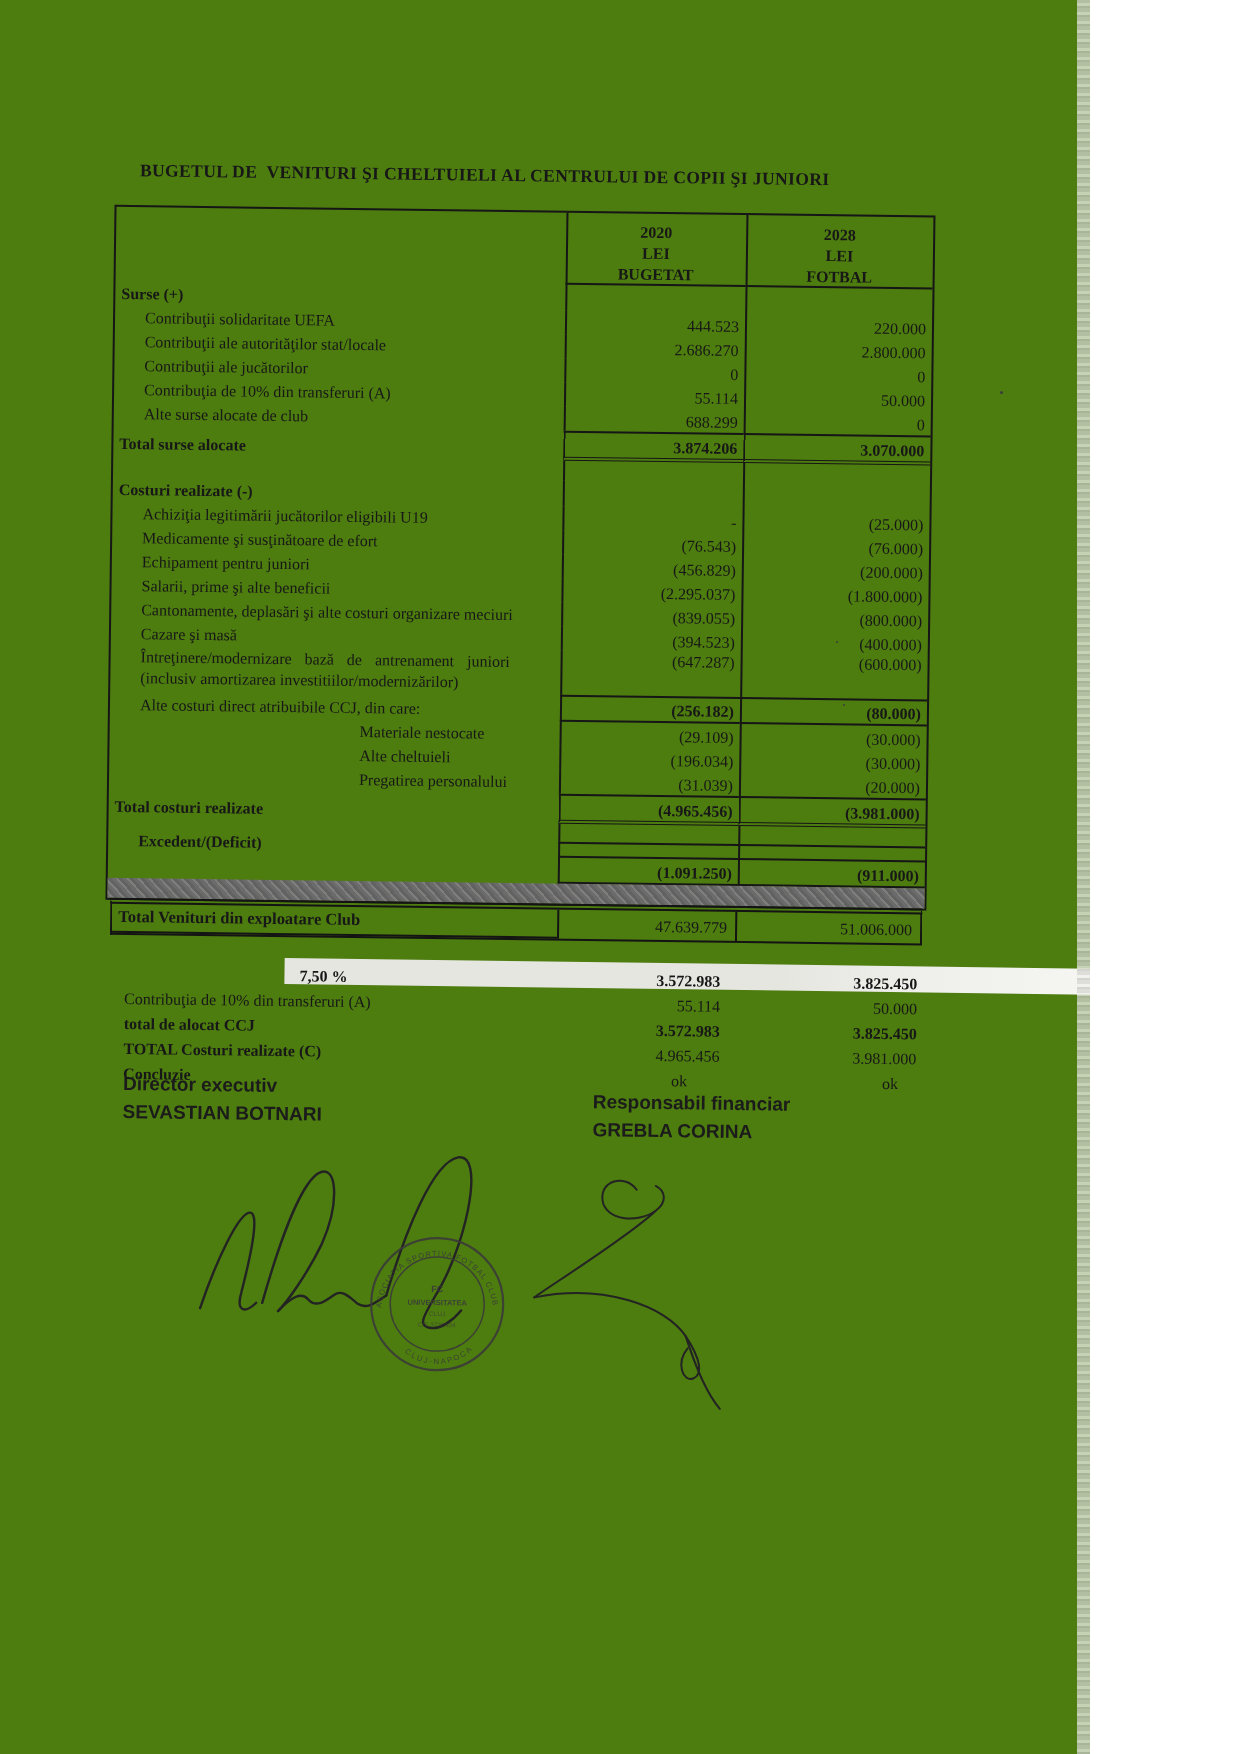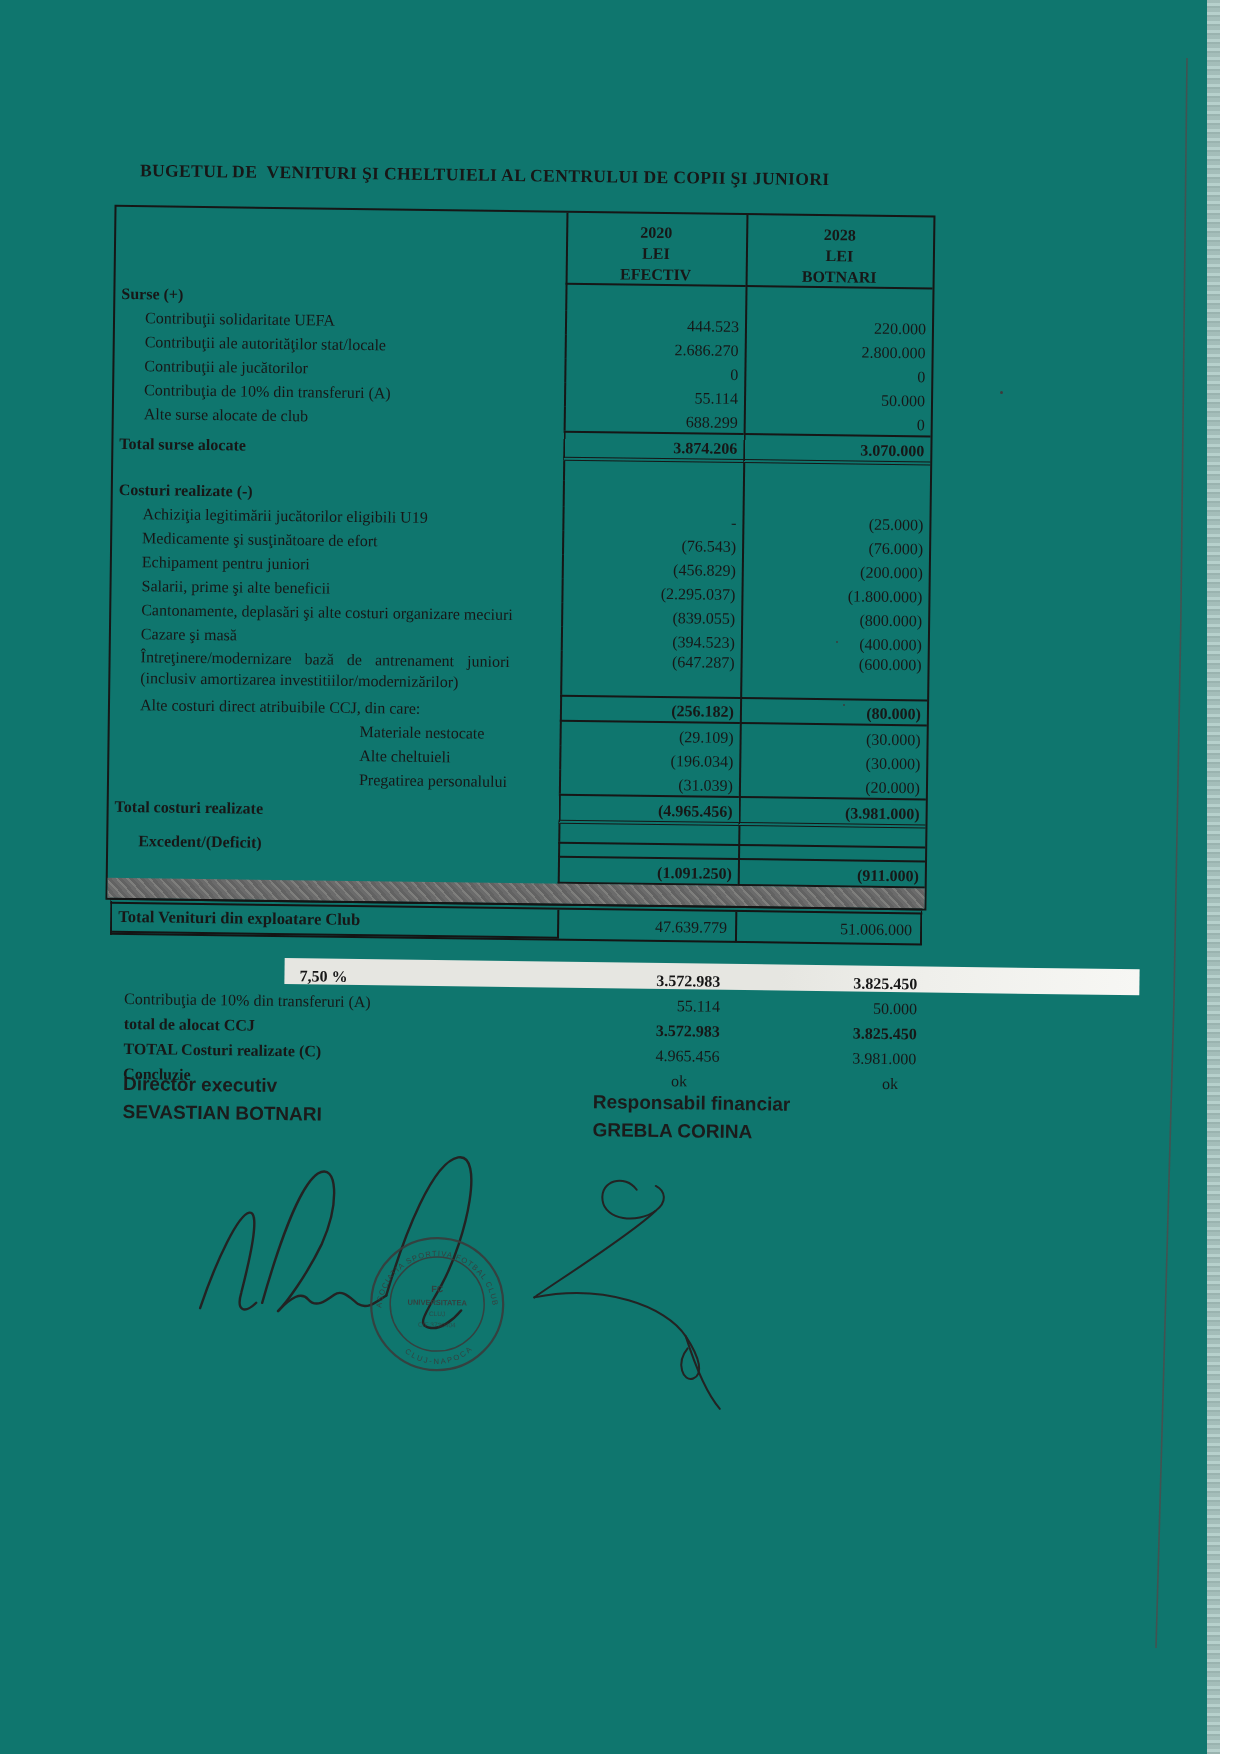--- a/index.html
+++ b/index.html
@@ -1,16 +1,16 @@
 <!DOCTYPE html>
 <html><head>
 <meta charset="utf-8">
 <style>
   html,body{margin:0;padding:0;background:#ffffff;}
-  #page{position:relative;width:1220px;height:1754px;background:#0f766e;overflow:hidden;
+  #page{position:relative;width:1090px;height:1754px;background:#4d7c0f;overflow:hidden;
         font-family:"Liberation Serif","DejaVu Serif",serif;color:#171717;}
   .tilt{position:absolute;left:0;top:0;width:1241px;height:1754px;
         transform:rotate(0.75deg);transform-origin:130px 170px;}
 
   
   .doc-title{position:absolute;left:140px;top:160px;font-size:17.5px;font-weight:bold;
              letter-spacing:.4px;white-space:pre;}
 
   
   .tbl{position:absolute;left:115px;top:205px;width:817px;border:2.5px solid #161616;
@@ -78,26 +78,26 @@
   <div class="tilt">
 
     <div class="doc-title">BUGETUL DE  VENITURI ŞI CHELTUIELI AL CENTRULUI DE COPII ŞI JUNIORI</div>
 
     <div class="tbl">
       <div class="row hrow" style="height:72px">
         <div class="c-l"></div>
         <div class="c-v c-v1">
           <div>2020</div>
           <div>LEI</div>
-          <div>EFECTIV</div>
+          <div>BUGETAT</div>
         </div>
         <div class="c-v c-v2">
           <div>2028</div>
           <div>LEI</div>
-          <div>BOTNARI</div>
+          <div>FOTBAL</div>
         </div>
       </div>
 
       <div class="row" style="height:26px">
         <div class="c-l b">Surse (+)</div>
         <div class="c-v c-v1"></div>
           <div class="c-v c-v2"></div>
       </div>
       <div class="row" style="height:24px">
         <div class="c-l ind">Contribuţii solidaritate UEFA</div>

